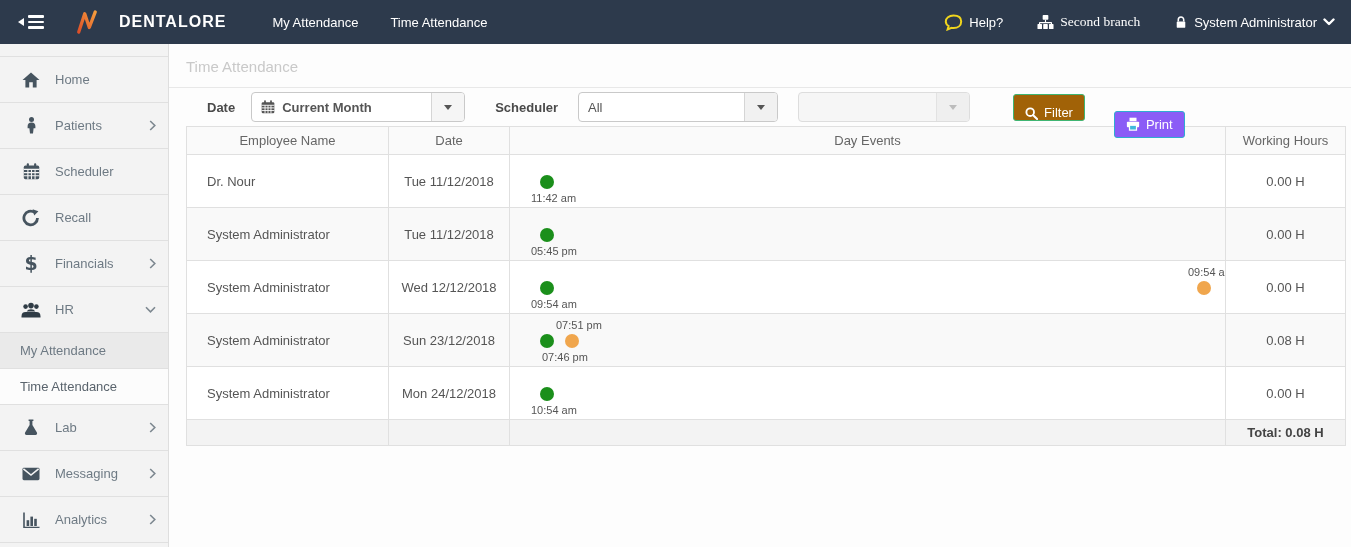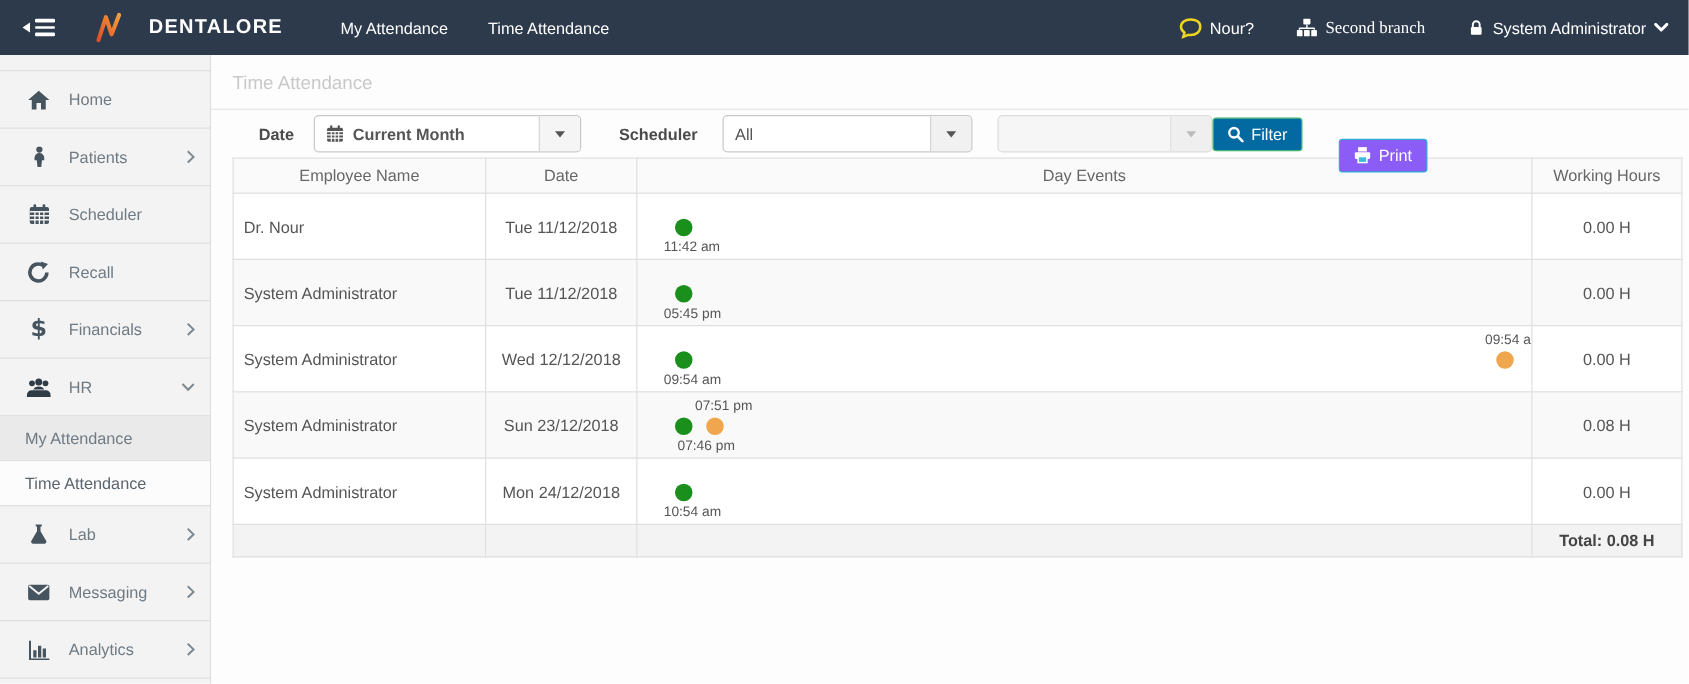--- a/index.html
+++ b/index.html
@@ -49,31 +49,31 @@
   .caret { width:0; height:0; border-left:4.5px solid transparent; border-right:4.5px solid transparent; border-top:5.5px solid #555; }
   .combo.date { width:214px; margin-left:16px;font-weight:bold; }
   .combo.res { width:200px; margin-left:20px; }
   .combo.res .c-arrow { background:#f1f1f1; }
   .combo.disabled { width:172px; margin-left:20px; background:#f6f6f6; border-color:#ddd; }
   .combo.disabled .c-arrow { background:#efefef; border-left-color:#e2e2e2; }
   .combo.disabled .caret { border-top-color:#bcbcbc; }
   .lbl-resources { margin-left:30px; }
   .btn { display:flex; align-items:center; gap:6px; height:27px; padding:0 11px; border-radius:3px;
          color:#fff; font-size:13px; border:1px solid transparent; cursor:pointer; }
-  .btn-filter { background:#0369a1; border-color:#3fb573; }
+  .btn-filter { margin-left:43px; background:#a16207; border-color:#3fb573;align-items:flex-end; }
   .btn-print  { margin-left:29px; background:#8b5cf6; border-color:#2fabd1;margin-top:34px; }
 
   
   .att-table { border-collapse:collapse; table-layout:fixed; width:1159px; margin-left:17px; background:#fff; }
   .att-table th, .att-table td { border:1px solid #e0e0e0; }
   .att-table thead th { height:28px; background:#fafafa; color:#666; font-weight:normal; font-size:13px; }
   .att-table td { color:#555; font-size:13px; }
   tr.row { height:53px; }
   tr.row:nth-child(even) { background:#f9f9f9; }
-  td.c-emp { padding-left:8px; }
+  td.c-emp { padding-left:20px; }
   td.c-date, td.c-hours { text-align:center; }
   td.c-events { padding:0; }
   .events-cell { position:relative; height:52px; overflow:hidden; }
   .evt-dot { position:absolute; width:14px; height:14px; border-radius:50%; }
   .evt-dot.in  { background:#1b8f1b; }
   .evt-dot.out { background:#f0a64d; }
   .evt-time { position:absolute; font-size:11px; color:#555; white-space:nowrap; }
   tr.total-row { height:26px; background:#f3f3f3; }
   tr.total-row td { color:#444; }
   td.c-total { text-align:center; font-weight:bold; }
@@ -110,21 +110,21 @@
       <nav class="nav-items">
         <span class="nav-item">My Attendance</span>
         <span class="nav-item">Time Attendance</span>
       </nav>
     </div>
     <div class="nav-right">
       <span class="nav-link">
         <svg width="19" height="17" viewBox="0 0 19 17">
           <path d="M9.5 1.5 C5 1.5 1.8 4.1 1.8 7.4 c0 1.9 1.1 3.5 2.8 4.6 L3.6 15.5 l4-1.6 c.6 .1 1.2 .15 1.9 .15 4.5 0 7.7-2.7 7.7-6.6 S14 1.5 9.5 1.5 Z" fill="none" stroke="#f0d51d" stroke-width="2"></path>
         </svg>
-        <span>Nour?</span>
+        <span>Help?</span>
       </span>
       <span class="nav-link">
         <svg width="17" height="16" viewBox="0 0 18 16" fill="#fff">
           <rect x="6" y="0.5" width="6" height="5" rx="0.8"></rect>
           <path d="M8.4 5.5 h1.2 V8 H15 a0.9 0.9 0 0 1 .9 .9 V10 h-1.2 V9.2 H3.3 V10 H2.1 V8.9 A0.9 0.9 0 0 1 3 8 h5.4 Z"></path>
           <rect x="0.5" y="10.2" width="4.8" height="5.3" rx="0.6"></rect>
           <rect x="6.6" y="10.2" width="4.8" height="5.3" rx="0.6"></rect>
           <rect x="12.7" y="10.2" width="4.8" height="5.3" rx="0.6"></rect>
         </svg>
         <span class="branch-label">Second branch</span>

